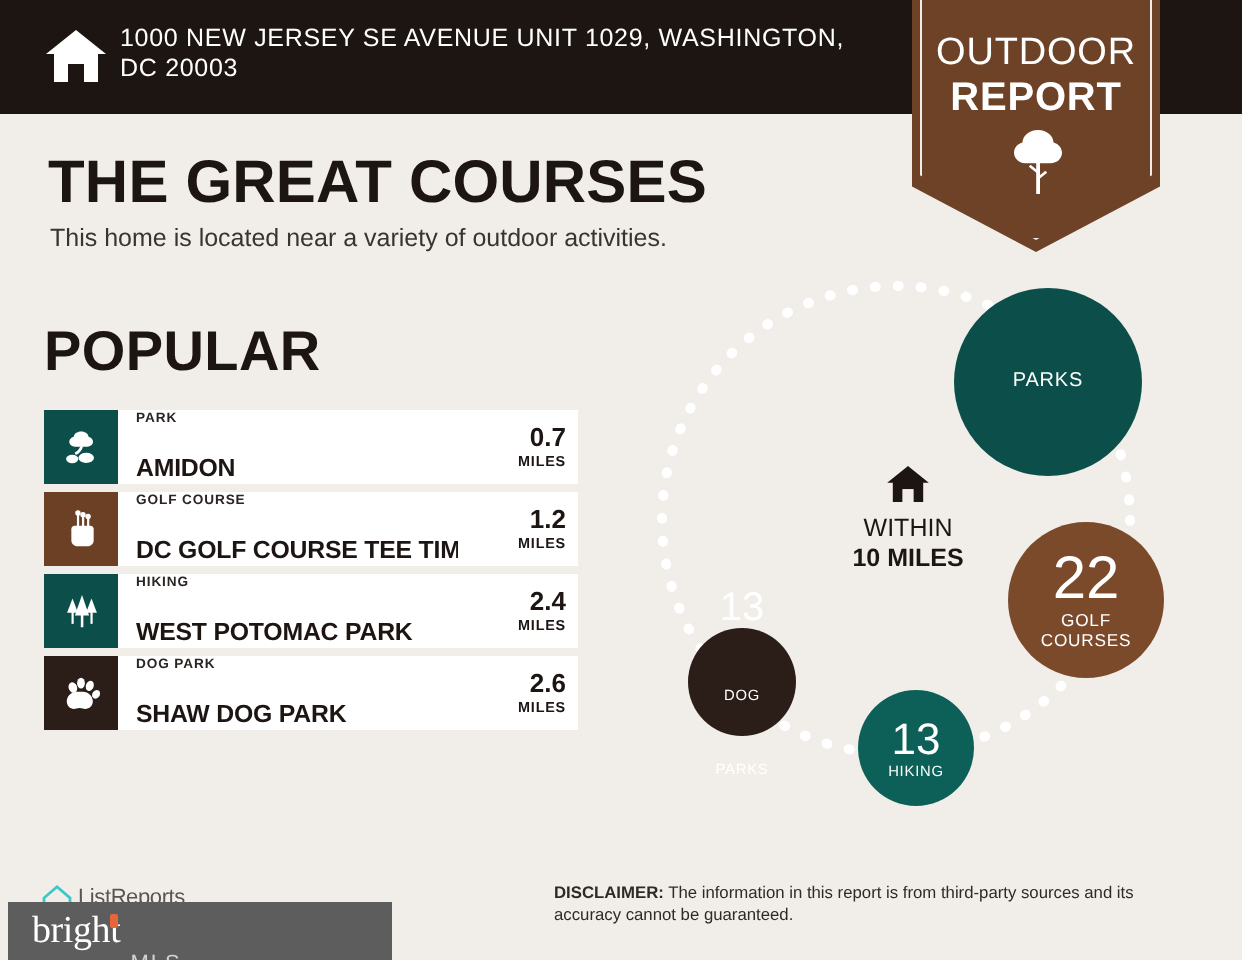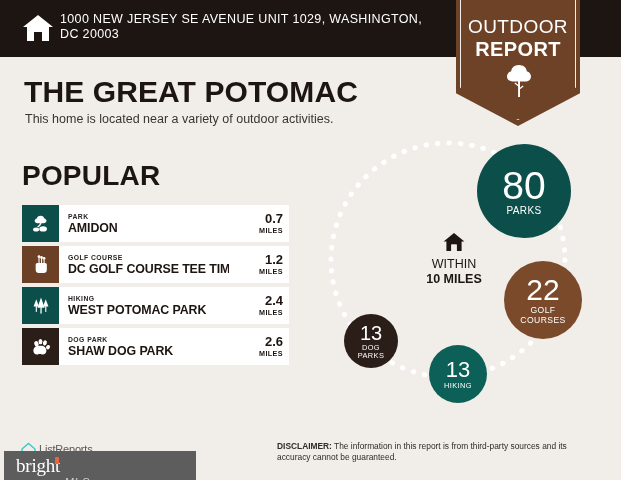--- a/index.html
+++ b/index.html
@@ -137,21 +137,21 @@
     display: flex;
     align-items: center;
     justify-content: center;
   }
   .pop-icon svg { display: block; }
   .pop-text {
     flex: 1;
     padding-left: 9px;
     display: flex;
     flex-direction: column;
-    justify-content: center;
+    justify-content: space-between;
     overflow: hidden;
   }
   .pop-cat {
     font-size: 6.8px;
     font-weight: 700;
     letter-spacing: 0.45px;
     color: #2a2422;
     line-height: 9px;
   }
   .pop-name {
@@ -240,21 +240,21 @@
   }
   .c-hiking .cnum { font-size: 22px; margin-bottom: 1px; }
   .c-hiking .clabel { font-size: 7.4px; }
 
   .c-dogparks {
     left: 24px; top: 178px;
     width: 54px; height: 54px;
     background: #2b1d18;
   }
   .c-dogparks .cnum { font-size: 20px; margin-bottom: 1px; }
-  .c-dogparks .clabel { font-size: 7.4px; }
+  .c-dogparks .clabel { font-size: 7.4px; margin-top: 29px; }
 
   .center-block {
     position: absolute;
     left: 74px; top: 96px;
     width: 120px;
     text-align: center;
   }
   .center-home {
     width: 22px; height: 20px;
     margin: 0 auto 5px auto;
@@ -347,21 +347,21 @@
     <div class="badge-line1">OUTDOOR</div>
     <div class="badge-line2">REPORT</div>
     <svg class="badge-tree" viewBox="0 0 26 34">
       <path fill="#ffffff" d="M13 1 C8.5 1 5.5 3.8 5.2 7.2 C2.6 7.9 1 10 1 12.4 C1 15.3 3.5 17.6 6.7 17.6 L19.3 17.6 C22.5 17.6 25 15.3 25 12.4 C25 10 23.4 7.9 20.8 7.2 C20.5 3.8 17.5 1 13 1 Z"></path>
       <rect x="12.1" y="16" width="1.9" height="17" fill="#ffffff"></rect>
       <path fill="#ffffff" d="M13 23 L8.4 19.4 L9.3 18.4 L13 21.4 Z"></path>
       <path fill="#ffffff" d="M13 26 L17.6 22.4 L16.7 21.4 L13 24.4 Z"></path>
     </svg>
   </div>
 
-  <div class="main-title">THE GREAT POTOMAC</div>
+  <div class="main-title">THE GREAT COURSES</div>
   <div class="sub-title">This home is located near a variety of outdoor activities.</div>
 
   <div class="popular-heading">POPULAR</div>
 
   <div class="popular-list">
 
     <div class="pop-row">
       <div class="pop-icon" style="background:#0c4f4a;">
         <svg viewBox="0 0 26 26" width="22" height="22">
           <path fill="#ffffff" d="M12.5 3.2 C10 3.2 8.3 4.6 8.1 6.4 C6.5 6.8 5.5 8 5.5 9.3 C5.5 10.9 7 12.2 8.9 12.2 L16.1 12.2 C18 12.2 19.5 10.9 19.5 9.3 C19.5 8 18.5 6.8 16.9 6.4 C16.7 4.6 15 3.2 12.5 3.2 Z"></path>
@@ -445,21 +445,20 @@
 
   </div>
 
   <div class="diagram">
 
     <svg class="dots-ring" viewBox="0 0 301 280">
       <circle cx="128" cy="124" r="117" fill="none" stroke="#ffffff" stroke-width="5" stroke-linecap="round" stroke-dasharray="0.5 11"></circle>
     </svg>
 
     <div class="circle c-parks">
-      <div class="cnum">80</div>
       <div class="clabel">PARKS</div>
     </div>
 
     <div class="circle c-golf">
       <div class="cnum">22</div>
       <div class="clabel">GOLF</div>
       <div class="clabel">COURSES</div>
     </div>
 
     <div class="circle c-hiking">

